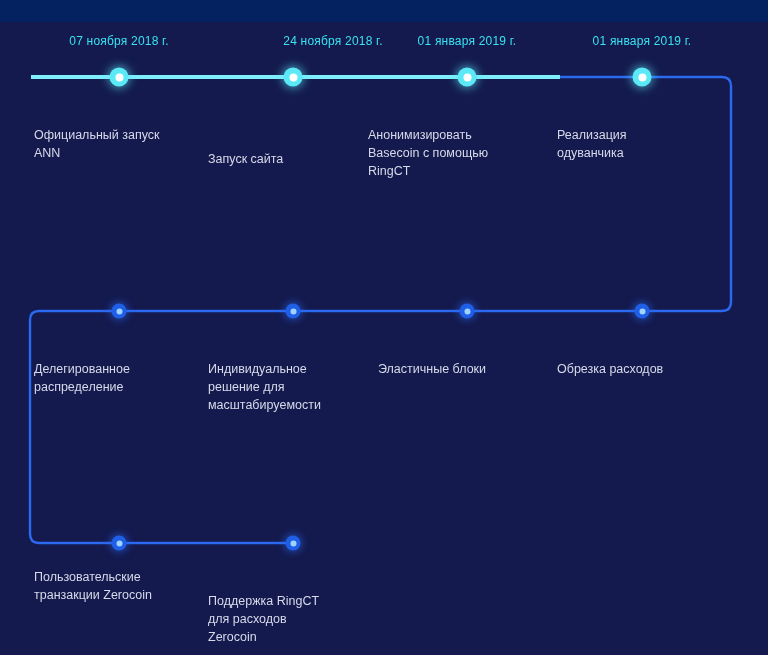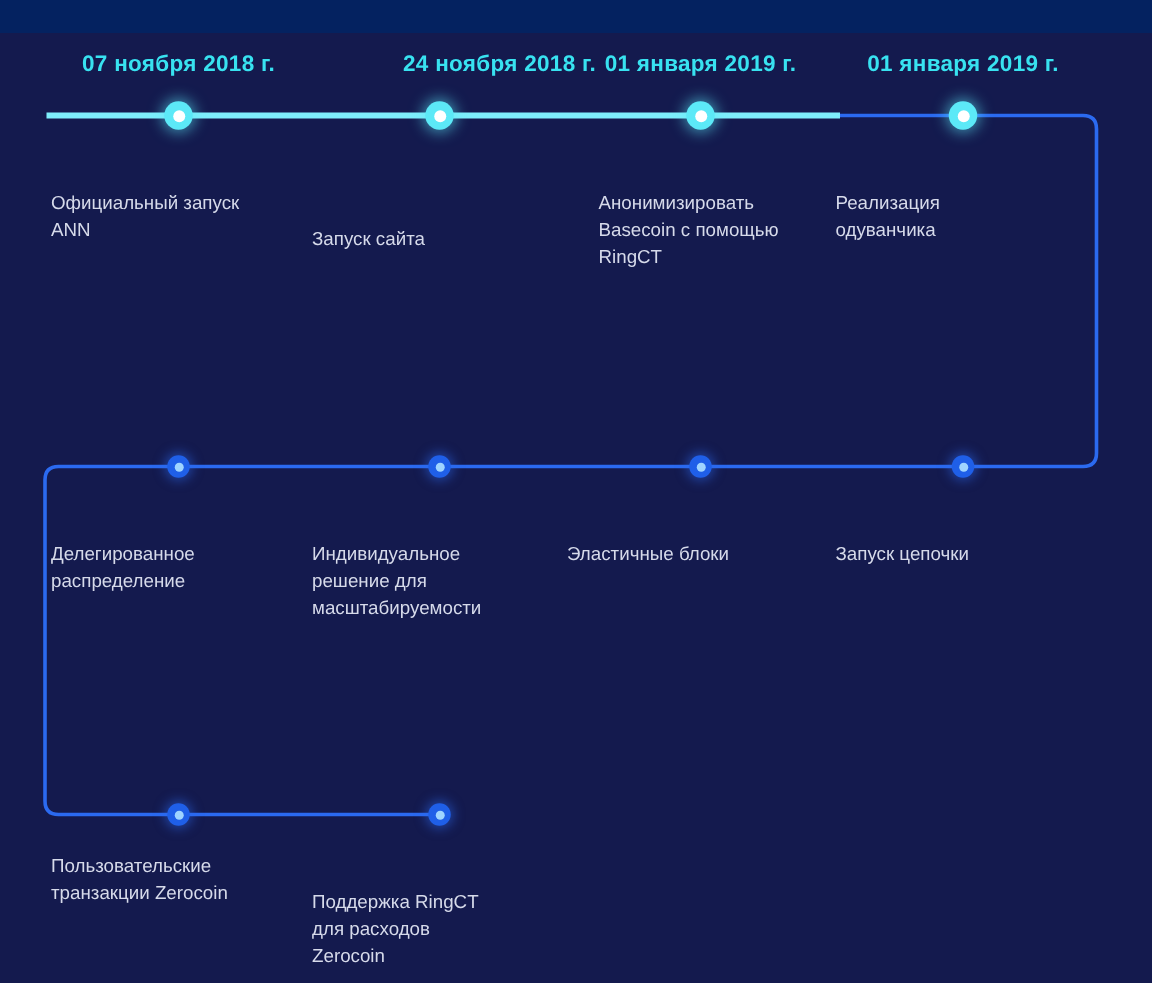--- a/index.html
+++ b/index.html
@@ -31,22 +31,22 @@
   .track-svg {
     position: absolute;
     left: 0;
     top: 0;
     width: 768px;
     height: 655px;
     pointer-events: none;
   }
   .date-label {
     position: absolute;
-    font-size: 15px;
-    font-weight: bold;
+    font-size: 12px;
+    font-weight: normal;
     color: #38e2f0;
     letter-spacing: 0.2px;
     text-align: right;
     white-space: nowrap;
     transform: translateX(-50%);
   }
   .node {
     position: absolute;
     border-radius: 50%;
     transform: translate(-50%, -50%);
@@ -110,21 +110,21 @@
 ANN</div>
       <div class="date-label" style="left: 293px; top: 34px; margin-left: 40px;">24 ноября 2018 г.</div>
       <div class="node active" style="left: 293px; top: 77px;">
         <span class="core"></span>
       </div>
       <div class="milestone-label" style="left: 293px; top: 126px; margin-top: 24px;">Запуск сайта</div>
       <div class="date-label" style="left: 467px; top: 34px;">01 января 2019 г.</div>
       <div class="node active" style="left: 467px; top: 77px;">
         <span class="core"></span>
       </div>
-      <div class="milestone-label" style="left: 484px; top: 126px;">Анонимизировать
+      <div class="milestone-label" style="left: 453px; top: 126px;">Анонимизировать
 Basecoin с помощью
 RingCT</div>
       <div class="date-label" style="left: 642px; top: 34px;">01 января 2019 г.</div>
       <div class="node active" style="left: 642px; top: 77px;">
         <span class="core"></span>
       </div>
       <div class="milestone-label" style="left: 642px; top: 126px;">Реализация
 одуванчика</div>
       <div class="node pending" style="left: 119px; top: 311px;">
         <span class="core"></span>
@@ -137,21 +137,21 @@
       <div class="milestone-label" style="left: 293px; top: 360px;">Индивидуальное
 решение для
 масштабируемости</div>
       <div class="node pending" style="left: 467px; top: 311px;">
         <span class="core"></span>
       </div>
       <div class="milestone-label" style="left: 463px; top: 360px;">Эластичные блоки</div>
       <div class="node pending" style="left: 642px; top: 311px;">
         <span class="core"></span>
       </div>
-      <div class="milestone-label" style="left: 642px; top: 360px;">Запуск цепочки</div>
+      <div class="milestone-label" style="left: 642px; top: 360px;">Обрезка расходов</div>
       <div class="node pending" style="left: 119px; top: 543px;">
         <span class="core"></span>
       </div>
       <div class="milestone-label" style="left: 119px; top: 568px;">Пользовательские
 транзакции Zerocoin</div>
       <div class="node pending" style="left: 293px; top: 543px;">
         <span class="core"></span>
       </div>
       <div class="milestone-label" style="left: 293px; top: 592px;">Поддержка RingCT
 для расходов

